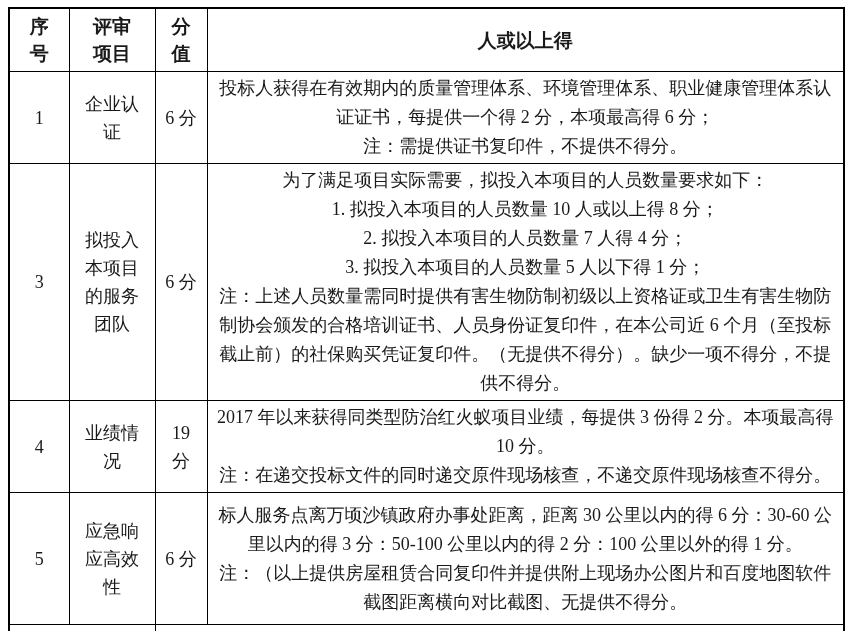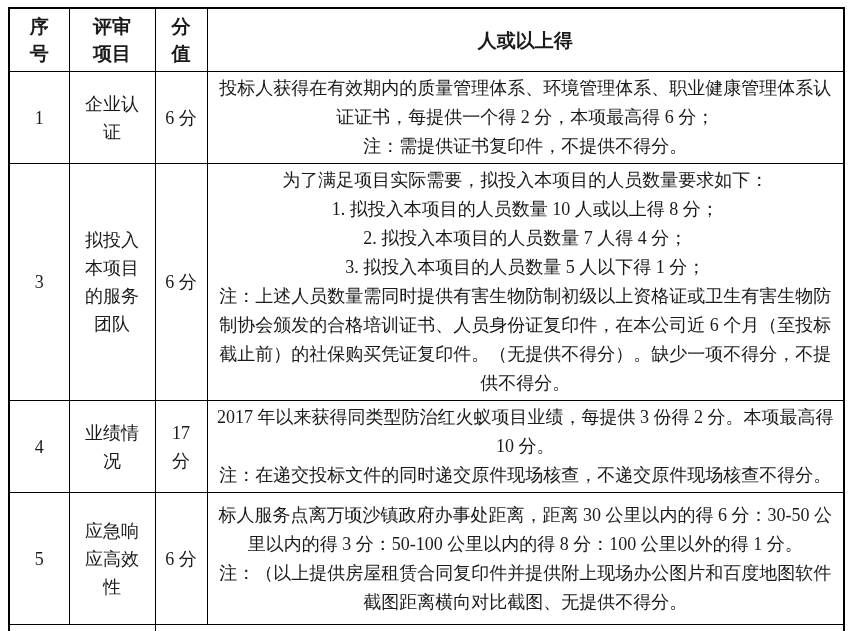--- a/index.html
+++ b/index.html
@@ -109,33 +109,33 @@
 1. 拟投入本项目的人员数量 10 人或以上得 8 分；
 2. 拟投入本项目的人员数量 7 人得 4 分；
 3. 拟投入本项目的人员数量 5 人以下得 1 分；
 注：上述人员数量需同时提供有害生物防制初级以上资格证或卫生有害生物防制协会颁发的合格培训证书、人员身份证复印件，在本公司近 6 个月（至投标截止前）的社保购买凭证复印件。（无提供不得分）。缺少一项不得分，不提供不得分。</td>
       </tr>
 
       <tr class="row-3">
         <td class="cell-center">4</td>
         <td class="cell-center">业绩情
 况</td>
-        <td class="cell-center">17
+        <td class="cell-center">19
 分</td>
         <td class="cell-criteria">2017 年以来获得同类型防治红火蚁项目业绩，每提供 3 份得 2 分。本项最高得 10 分。
 注：在递交投标文件的同时递交原件现场核查，不递交原件现场核查不得分。</td>
       </tr>
 
       <tr class="row-4">
         <td class="cell-center">5</td>
         <td class="cell-center">应急响
 应高效
 性</td>
         <td class="cell-center">6 分</td>
-        <td class="cell-criteria">标人服务点离万顷沙镇政府办事处距离，距离 30 公里以内的得 6 分：30-50 公里以内的得 3 分：50-100 公里以内的得 8 分：100 公里以外的得 1 分。
+        <td class="cell-criteria">标人服务点离万顷沙镇政府办事处距离，距离 30 公里以内的得 6 分：30-60 公里以内的得 3 分：50-100 公里以内的得 2 分：100 公里以外的得 1 分。
 注：（以上提供房屋租赁合同复印件并提供附上现场办公图片和百度地图软件截图距离横向对比截图、无提供不得分。</td>
       </tr>
 
       <tr class="row-total">
         <td colspan="2">总分</td>
         <td colspan="2">30 分</td>
       </tr>
     </tbody>
   </table>
 </div>

